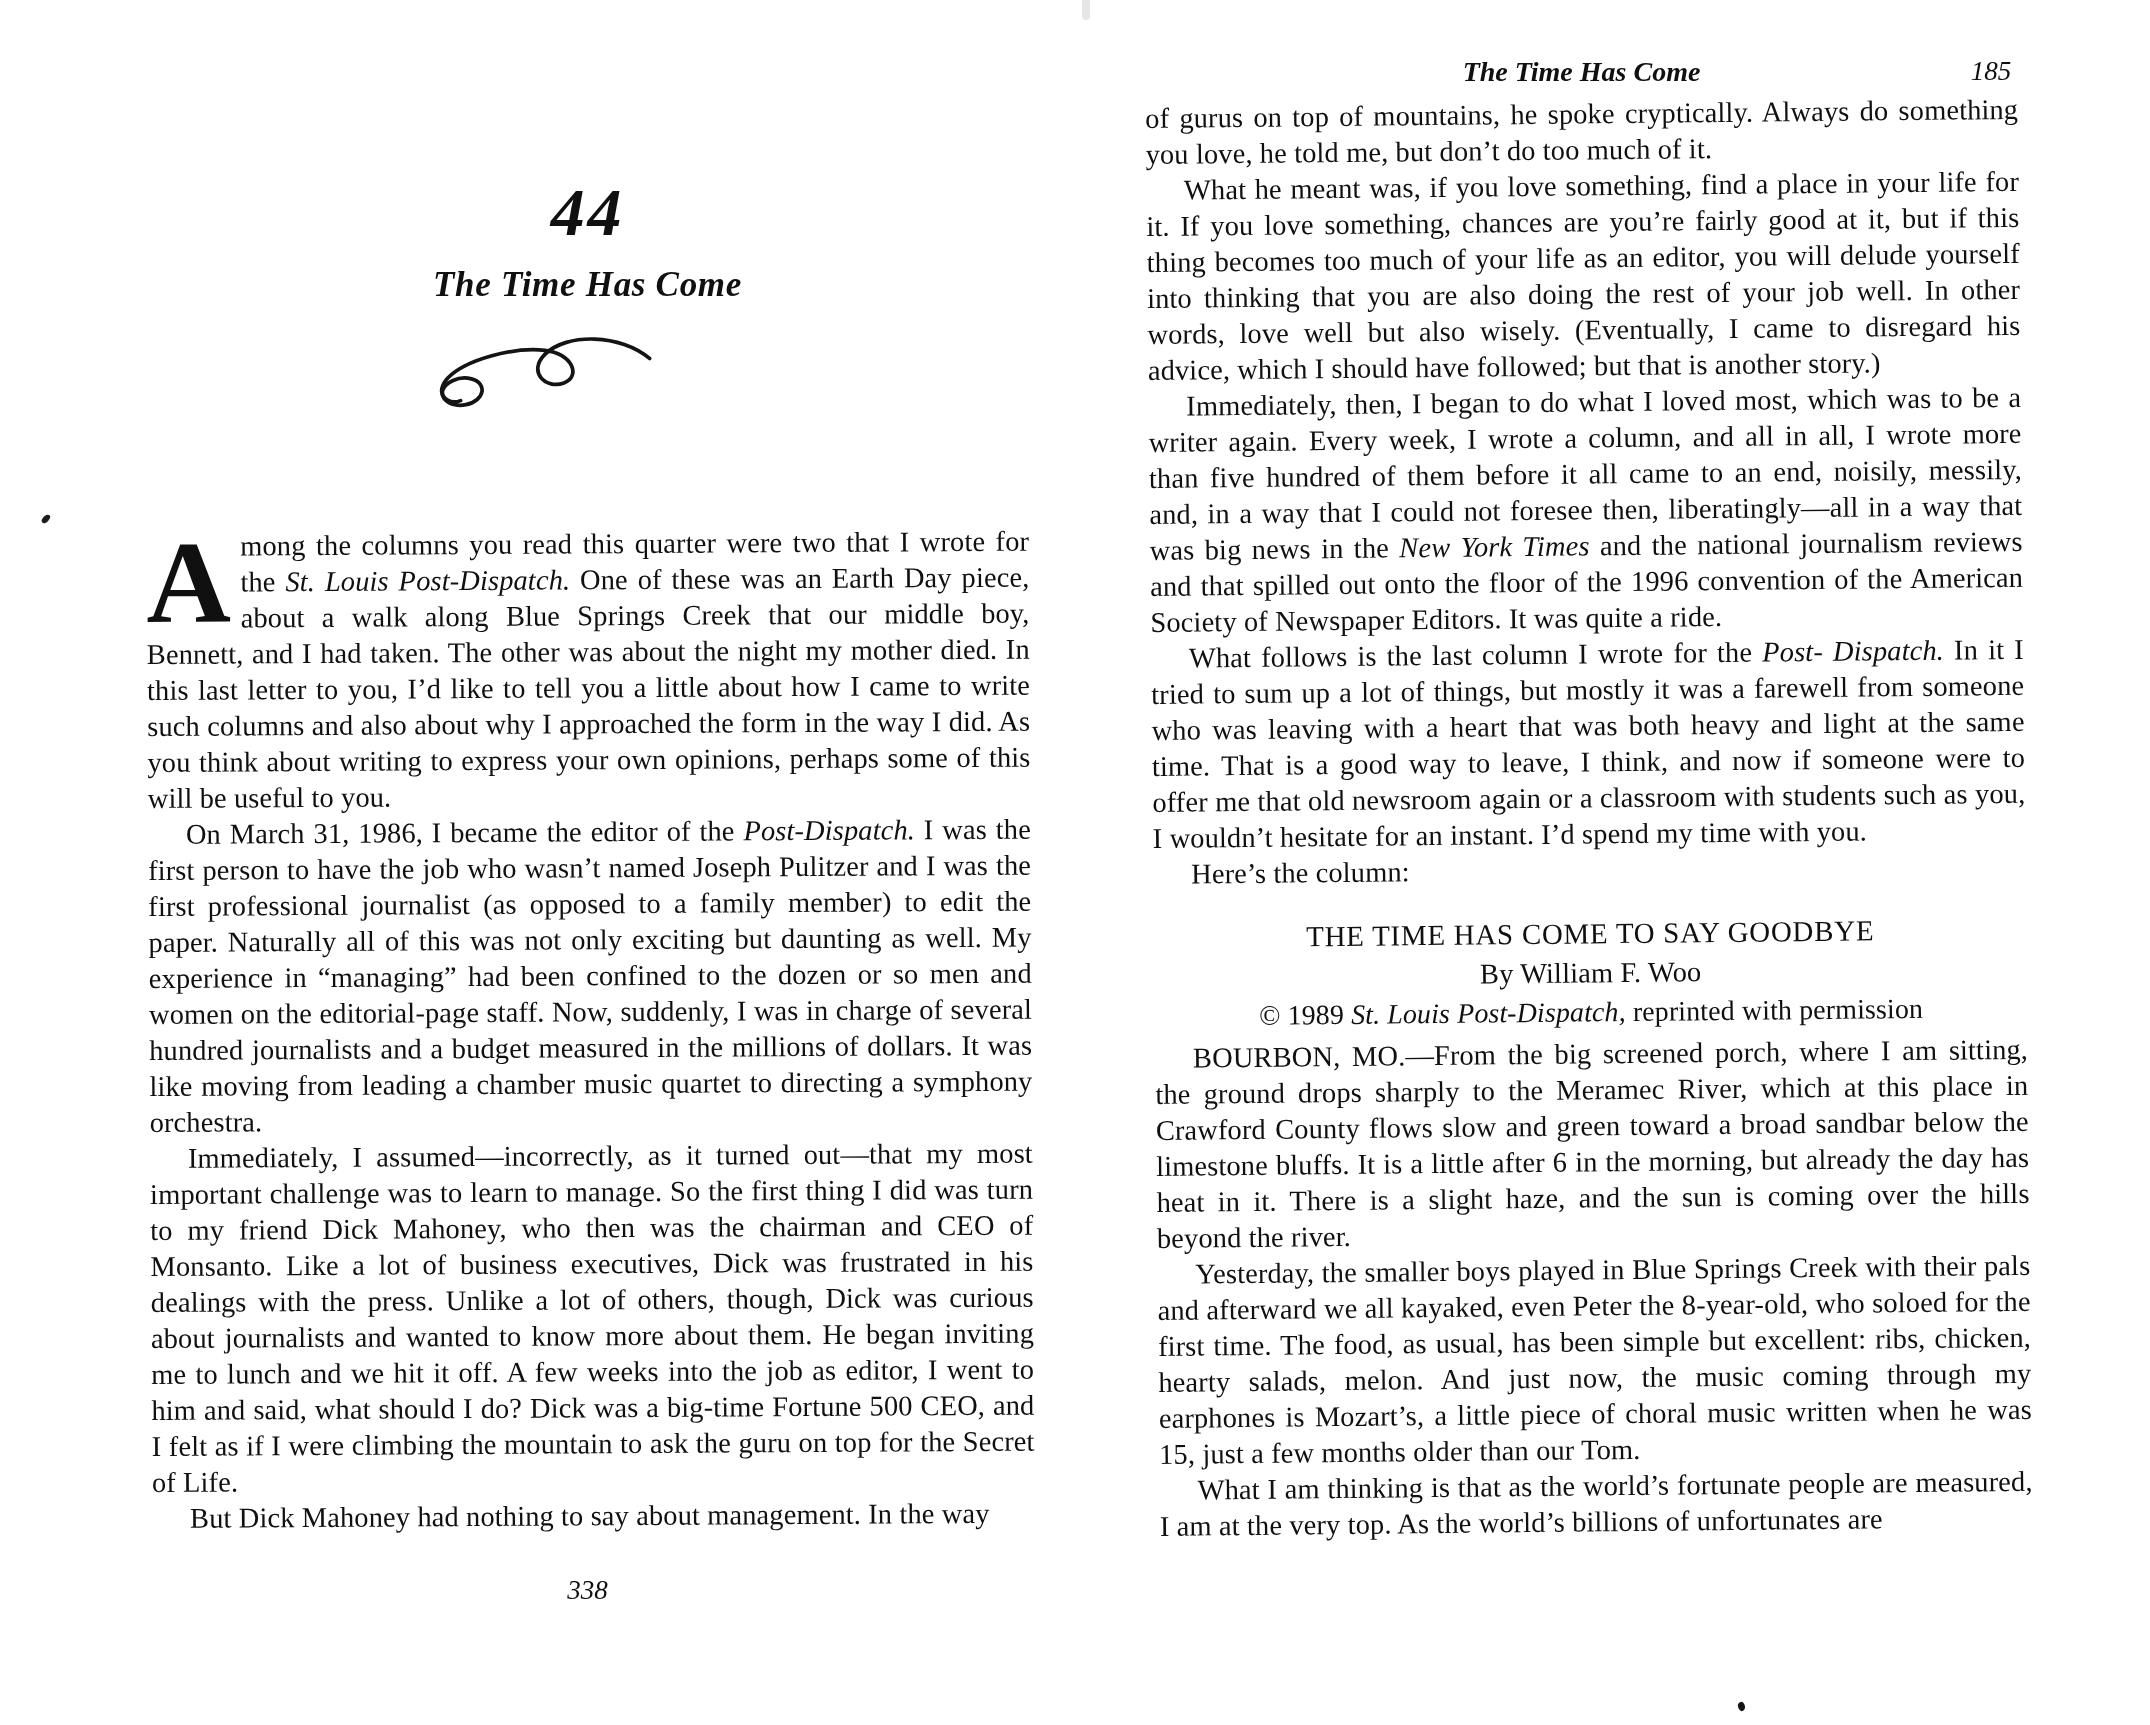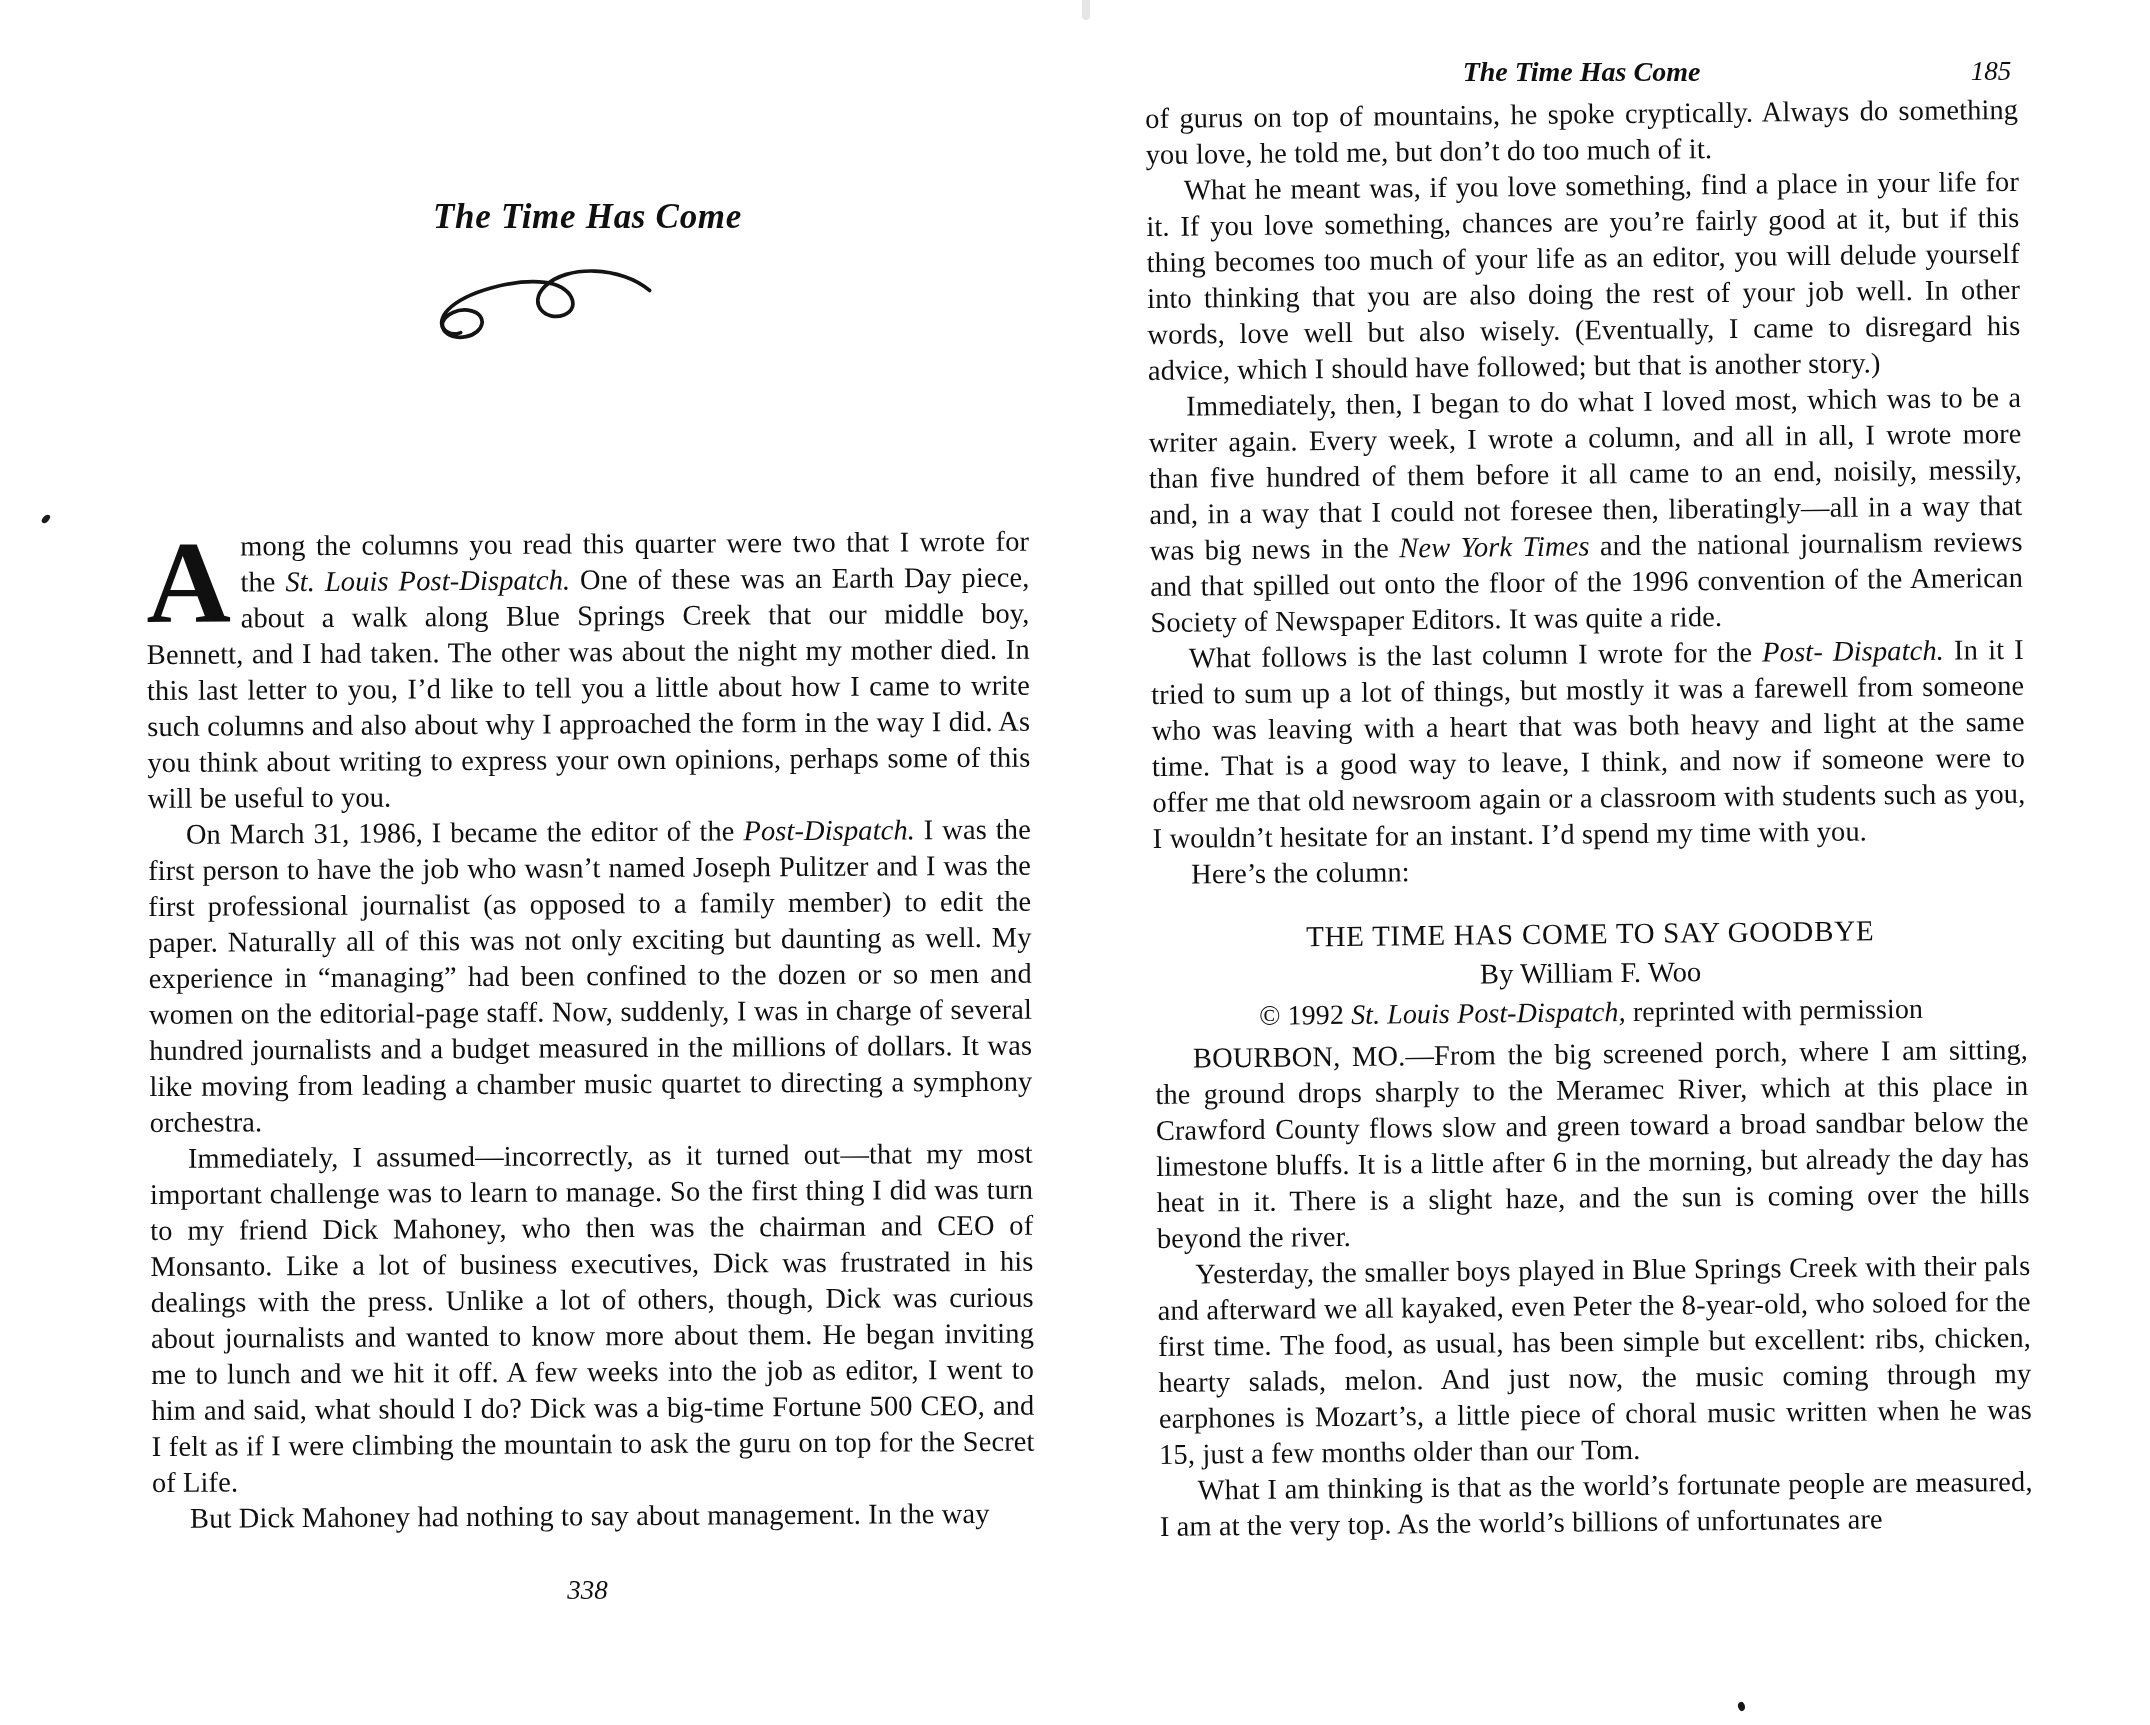--- a/index.html
+++ b/index.html
@@ -143,20 +143,21 @@
 
 <div class="spread">
 
   <div class="artifact speck-1"></div>
   <div class="artifact speck-2"></div>
   <div class="artifact gutter-smudge"></div>
 
   <section class="page">
 
     <div class="chapter-head">
+      <div class="chapter-number">44</div>
       <div class="chapter-title">The Time Has Come</div>
       <div class="flourish-wrap">
         <svg class="flourish" width="245" height="102" viewBox="0 0 360 150">
           <path d="M336,58 C294,22 214,20 182,52 C156,78 184,104 210,94
                    C236,84 222,50 182,46 C134,41 66,60 40,86
                    C18,108 36,132 66,126 C94,120 98,94 74,88
                    C54,83 36,94 32,104 C28,116 44,126 58,120" fill="none" stroke="#141414" stroke-width="5.5" stroke-linecap="round"></path>
         </svg>
       </div>
     </div>
@@ -183,21 +184,21 @@
     <div class="body-text right-body">
       <p class="para"><span>of gurus on top of mountains, he spoke cryptically. Always do something you love, he told me, but don’t do too much of it.</span></p>
       <p class="para indent"><span>What he meant was, if you love something, find a place in your life for it. If you love something, chances are you’re fairly good at it, but if this thing becomes too much of your life as an editor, you will delude yourself into thinking that you are also doing the rest of your job well. In other words, love well but also wisely. (Eventually, I came to disregard his advice, which I should have followed; but that is another story.)</span></p>
       <p class="para indent"><span>Immediately, then, I began to do what I loved most, which was to be a writer again. Every week, I wrote a column, and all in all, I wrote more than five hundred of them before it all came to an end, noisily, messily, and, in a way that I could not foresee then, liberatingly—all in a way that was big news in the </span><span class="it">New York Times</span><span> and the national journalism reviews and that spilled out onto the floor of the 1996 convention of the American Society of Newspaper Editors. It was quite a ride.</span></p>
       <p class="para indent"><span>What follows is the last column I wrote for the </span><span class="it">Post- Dispatch.</span><span> In it I tried to sum up a lot of things, but mostly it was a farewell from someone who was leaving with a heart that was both heavy and light at the same time. That is a good way to leave, I think, and now if someone were to offer me that old newsroom again or a classroom with students such as you, I wouldn’t hesitate for an instant. I’d spend my time with you.</span></p>
       <p class="para indent"><span>Here’s the column:</span></p>
 
       <div class="column-head">
         <div class="column-title">THE TIME HAS COME TO SAY GOODBYE</div>
         <div class="column-byline">By William F. Woo</div>
-        <div class="column-credit"><span>© 1992 </span><span class="it">St. Louis Post-Dispatch,</span><span> reprinted with permission</span></div>
+        <div class="column-credit"><span>© 1989 </span><span class="it">St. Louis Post-Dispatch,</span><span> reprinted with permission</span></div>
       </div>
 
       <p class="para indent"><span>BOURBON, MO.—From the big screened porch, where I am sitting, the ground drops sharply to the Meramec River, which at this place in Crawford County flows slow and green toward a broad sandbar below the limestone bluffs. It is a little after 6 in the morning, but already the day has heat in it. There is a slight haze, and the sun is coming over the hills beyond the river.</span></p>
       <p class="para indent"><span>Yesterday, the smaller boys played in Blue Springs Creek with their pals and afterward we all kayaked, even Peter the 8-year-old, who soloed for the first time. The food, as usual, has been simple but excellent: ribs, chicken, hearty salads, melon. And just now, the music coming through my earphones is Mozart’s, a little piece of choral music written when he was 15, just a few months older than our Tom.</span></p>
       <p class="para indent"><span>What I am thinking is that as the world’s fortunate people are measured, I am at the very top. As the world’s billions of unfortunates are</span></p>
     </div>
   </section>
 
 </div>
 

